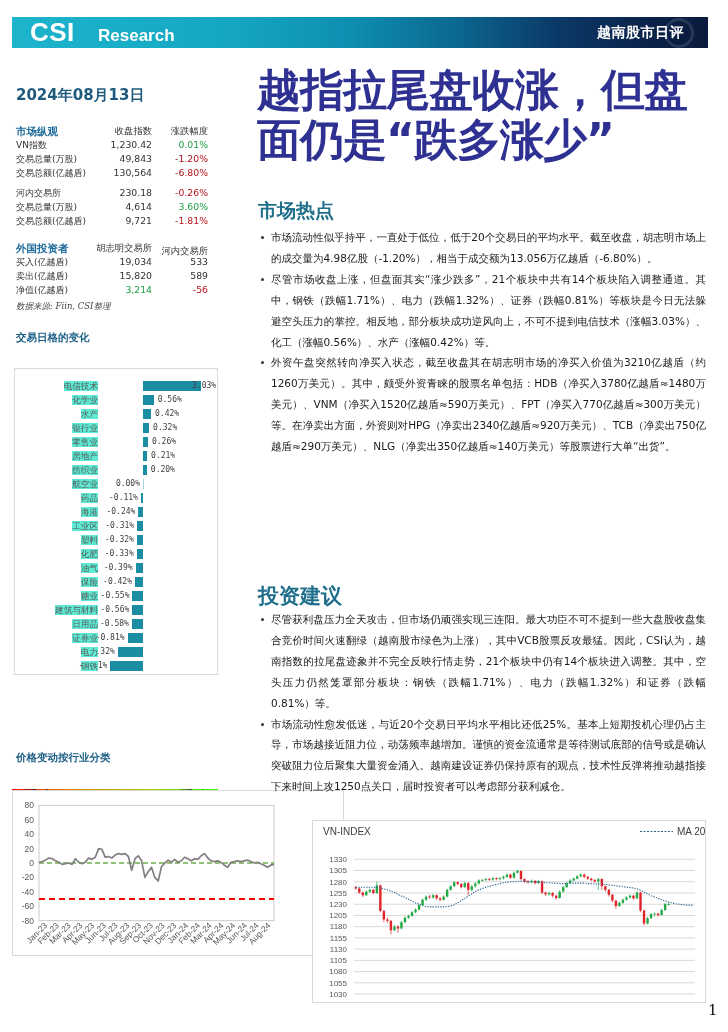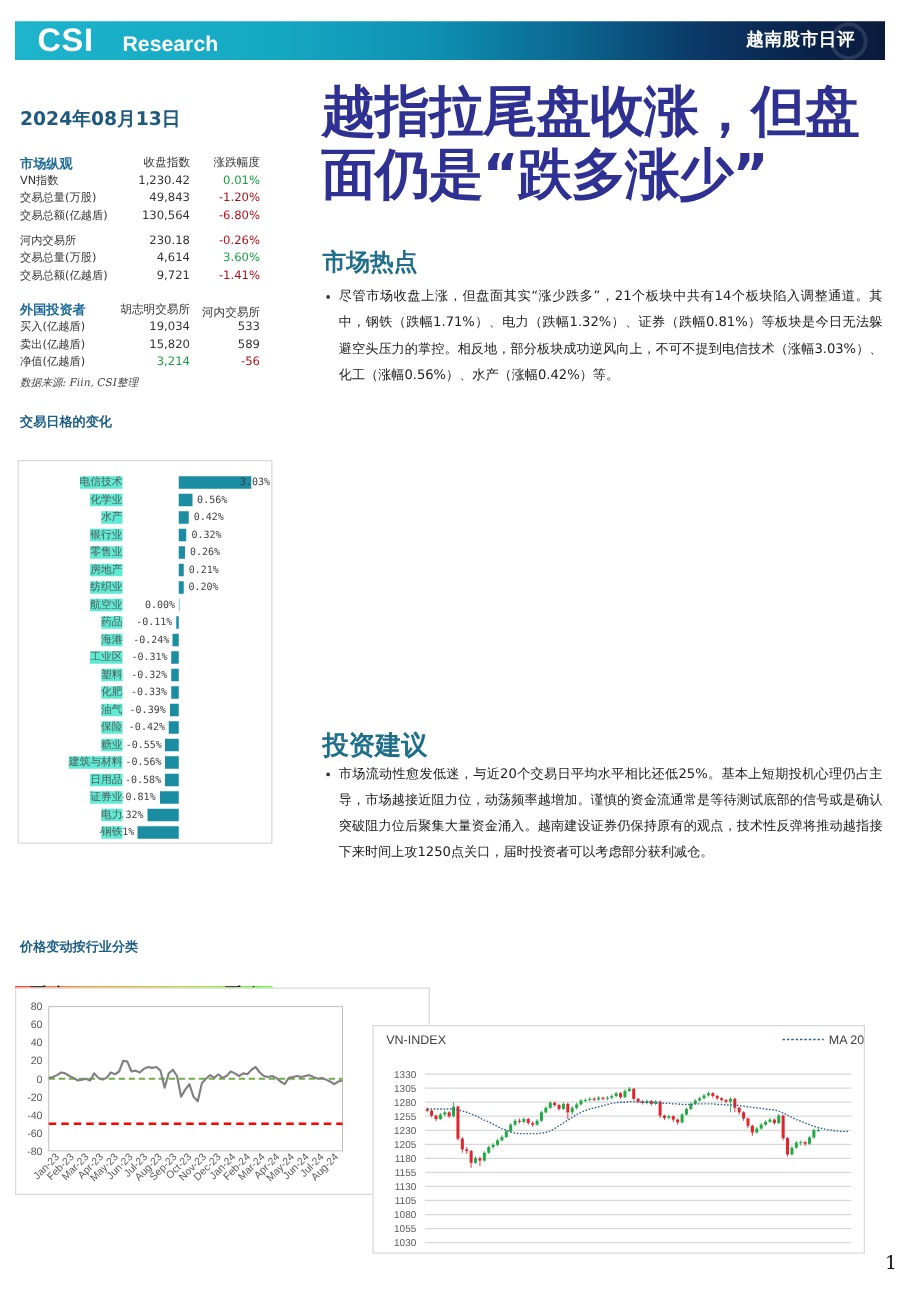--- a/index.html
+++ b/index.html
@@ -94,21 +94,21 @@
     <span class="c3 down">-0.26%</span>
   </div>
   <div class="row">
     <span class="c1">交易总量(万股)</span>
     <span class="c2">4,614</span>
     <span class="c3 up">3.60%</span>
   </div>
   <div class="row">
     <span class="c1">交易总额(亿越盾)</span>
     <span class="c2">9,721</span>
-    <span class="c3 down">-1.41%</span>
+    <span class="c3 down">-1.81%</span>
   </div>
 </div>
 
 <div class="tbl" style="top:241px">
   <div class="row hdr">
     <span class="c1">外国投资者</span>
     <span class="c2">胡志明交易所</span>
     <span class="c3" style="position:relative;top:3px">河内交易所</span>
   </div>
   <div class="row">
@@ -241,29 +241,32 @@
       <text x="234.625" y="135" text-anchor="end" font-size="8.3" fill="#595959" font-family="Liberation Sans, sans-serif" transform="rotate(-45 234.625 135)">Jun-24</text>
       <text x="246.375" y="135" text-anchor="end" font-size="8.3" fill="#595959" font-family="Liberation Sans, sans-serif" transform="rotate(-45 246.375 135)">Jul-24</text>
       <text x="258.125" y="135" text-anchor="end" font-size="8.3" fill="#595959" font-family="Liberation Sans, sans-serif" transform="rotate(-45 258.125 135)">Aug-24</text>
     </svg>
 </div>
 
 <h1 class="title">越指拉尾盘收涨，但盘面仍是“跌多涨少”</h1>
 
 <div class="h-sec" style="top:199px;font-size:19px">市场热点</div>
 <ul class="bullets" style="top:227px">
+  <li>市场流动性似乎持平，一直处于低位，低于20个交易日的平均水平。截至收盘，胡志明市场上的成交量为4.98亿股（-1.20%），相当于成交额为13.056万亿越盾（-6.80%）。</li>
   <li>尽管市场收盘上涨，但盘面其实“涨少跌多”，21个板块中共有14个板块陷入调整通道。其中，钢铁（跌幅1.71%）、电力（跌幅1.32%）、证券（跌幅0.81%）等板块是今日无法躲避空头压力的掌控。相反地，部分板块成功逆风向上，不可不提到电信技术（涨幅3.03%）、化工（涨幅0.56%）、水产（涨幅0.42%）等。</li>
+  <li>外资午盘突然转向净买入状态，截至收盘其在胡志明市场的净买入价值为3210亿越盾（约1260万美元）。其中，颇受外资青睐的股票名单包括：HDB（净买入3780亿越盾≈1480万美元）、VNM（净买入1520亿越盾≈590万美元）、FPT（净买入770亿越盾≈300万美元）等。在净卖出方面，外资则对HPG（净卖出2340亿越盾≈920万美元）、TCB（净卖出750亿越盾≈290万美元）、NLG（净卖出350亿越盾≈140万美元）等股票进行大单“出货”。</li>
 </ul>
 
 <div class="h-sec" style="top:585px;font-size:21px">投资建议</div>
 <ul class="bullets" style="top:609px">
+  <li>尽管获利盘压力全天攻击，但市场仍顽强实现三连阳。最大功臣不可不提到一些大盘股收盘集合竞价时间火速翻绿（越南股市绿色为上涨），其中VCB股票反攻最猛。因此，CSI认为，越南指数的拉尾盘迹象并不完全反映行情走势，21个板块中仍有14个板块进入调整。其中，空头压力仍然笼罩部分板块：钢铁（跌幅1.71%）、电力（跌幅1.32%）和证券（跌幅0.81%）等。</li>
   <li>市场流动性愈发低迷，与近20个交易日平均水平相比还低25%。基本上短期投机心理仍占主导，市场越接近阻力位，动荡频率越增加。谨慎的资金流通常是等待测试底部的信号或是确认突破阻力位后聚集大量资金涌入。越南建设证券仍保持原有的观点，技术性反弹将推动越指接下来时间上攻1250点关口，届时投资者可以考虑部分获利减仓。</li>
 </ul>
 
-<div class="chart-box" style="left:298px;top:820px;width:394px;height:183px">
+<div class="chart-box" style="left:312px;top:820px;width:394px;height:183px">
   <svg id="vn-svg" width="392" height="181">
       <text x="10" y="14" font-size="10" fill="#404040" font-family="Liberation Sans, sans-serif">VN-INDEX</text>
       <line x1="327" x2="360" y1="10.5" y2="10.5" stroke="#2f6690" stroke-width="1.2" stroke-dasharray="2 1.5"></line>
       <text x="364" y="14" font-size="10" fill="#404040" font-family="Liberation Sans, sans-serif">MA 20</text>
       <line x1="41" x2="382" y1="38.3" y2="38.3" stroke="#d9d9d9" stroke-width="1"></line>
       <text x="34" y="41.099999999999994" text-anchor="end" font-size="8" fill="#595959" font-family="Liberation Sans, sans-serif">1330</text>
       <line x1="41" x2="382" y1="49.53" y2="49.53" stroke="#d9d9d9" stroke-width="1"></line>
       <text x="34" y="52.33" text-anchor="end" font-size="8" fill="#595959" font-family="Liberation Sans, sans-serif">1305</text>
       <line x1="41" x2="382" y1="60.76" y2="60.76" stroke="#d9d9d9" stroke-width="1"></line>
       <text x="34" y="63.559999999999995" text-anchor="end" font-size="8" fill="#595959" font-family="Liberation Sans, sans-serif">1280</text>

